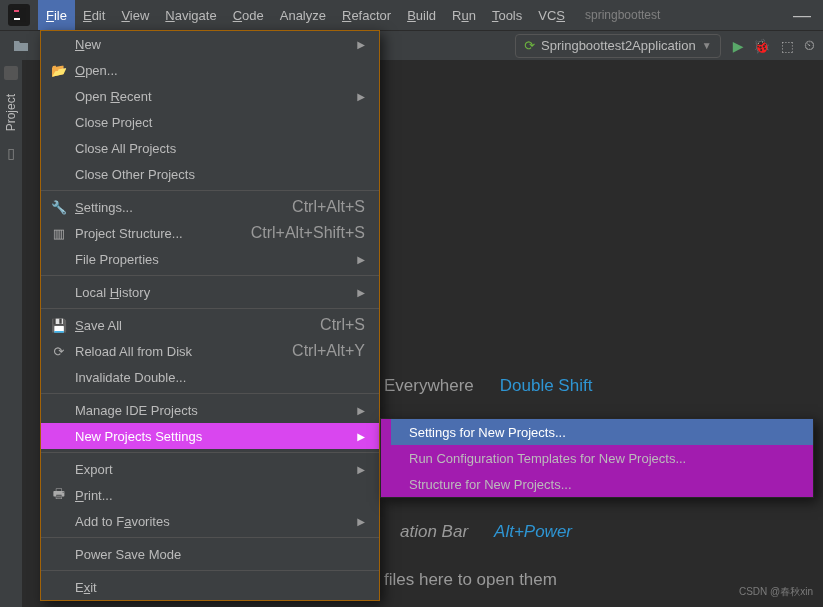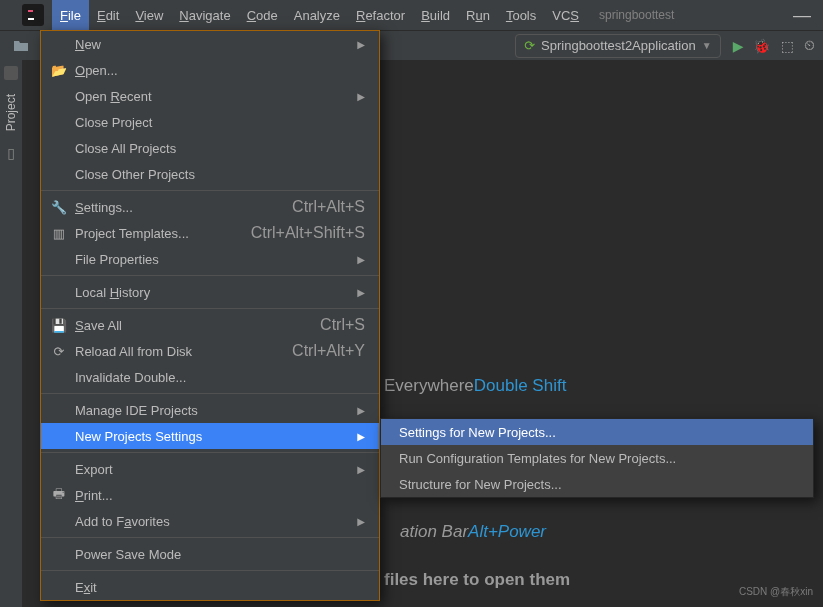--- a/index.html
+++ b/index.html
@@ -1,19 +1,19 @@
 <!DOCTYPE html>
 <html><head>
 <meta charset="utf-8">
 <style>
 * { margin: 0; padding: 0; box-sizing: border-box; font-family: "Segoe UI", Arial, sans-serif; }
 body { width: 823px; height: 607px; background: #2b2b2b; overflow: hidden; position: relative; color: #bbbbbb; font-size: 13px; }
 
 
-.menubar { height: 30px; background: #3c3f41; display: flex; align-items: center; padding-left: 22px; }
+.menubar { height: 30px; background: #3c3f41; display: flex; align-items: center; padding-left: 8px; }
 .app-icon { width: 22px; height: 22px; margin-right: 8px; background: #1b1b1b; border-radius: 3px; display: flex; align-items: center; justify-content: center; }
 .app-icon svg { width: 16px; height: 16px; }
 .menubar-item { padding: 0 8px; height: 30px; display: flex; align-items: center; cursor: pointer; }
 .menubar-item.active { background: #4b6eaf; color: #fff; }
 .menubar-item .u { text-decoration: underline; }
 .menubar-title { margin-left: 12px; color: #808080; font-size: 12px; }
 .menubar-min { margin-left: auto; margin-right: 12px; color: #bbb; font-size: 18px; }
 
 
 .toolbar { height: 30px; background: #3c3f41; border-top: 1px solid #2b2b2b; display: flex; align-items: center; padding: 0 8px; }
@@ -28,36 +28,36 @@
 
 
 .left-gutter { position: absolute; top: 60px; left: 0; width: 22px; bottom: 0; background: #3c3f41; display: flex; flex-direction: column; align-items: center; padding-top: 6px; gap: 8px; }
 .gutter-label { writing-mode: vertical-rl; transform: rotate(180deg); font-size: 12px; padding: 6px 0; }
 .gutter-sq { width: 14px; height: 14px; background: #555; border-radius: 2px; }
 .gutter-folder { color: #888; font-size: 14px; }
 
 
 .menu { position: absolute; top: 30px; left: 40px; width: 340px; background: #3c3f41; border: 1px solid #a16207; box-shadow: 4px 4px 12px rgba(0,0,0,0.6); z-index: 10; }
 .menu-item { height: 26px; display: flex; align-items: center; padding: 0 14px 0 34px; position: relative; }
-.menu-item.hover { background: #3b82f6; color: #fff; }
+.menu-item.hover { background: #d946ef; color: #fff; }
 .menu-item .u { text-decoration: underline; }
 .menu-icon { position: absolute; left: 10px; width: 16px; height: 16px; display: flex; align-items: center; justify-content: center; color: #aaa; }
 .menu-shortcut { margin-left: auto; color: #999; font-size: 16px; }
 .menu-arrow { margin-left: auto; font-size: 10px; color: #999; }
 .menu-item.hover .menu-arrow { color: #fff; }
 .menu-sep { height: 1px; background: #515151; margin: 3px 0; }
 
 
-.submenu { position: absolute; top: 418px; left: 380px; width: 434px; background: #404040; border: 1px solid #262626; box-shadow: 4px 4px 12px rgba(0,0,0,0.6); z-index: 11; }
+.submenu { position: absolute; top: 418px; left: 380px; width: 434px; background: #a21caf; border: 1px solid #262626; box-shadow: 4px 4px 12px rgba(0,0,0,0.6); z-index: 11; padding-left: 10px; }
 .submenu-item { height: 26px; display: flex; align-items: center; padding: 0 18px; }
 .submenu-item.hover { background: #4b6eaf; color: #ffffff; }
 
 
 .editor { position: absolute; top: 60px; left: 22px; right: 0; bottom: 0; background: #2b2b2b; }
-.ed-line { position: absolute; font-size: 17px; color: #999; display: flex; align-items: center; gap: 0; }
+.ed-line { position: absolute; font-size: 17px; color: #999; display: flex; align-items: center; gap: 26px; }
 .ed-line .blue { color: #2e95d3; }
 
 
 .wm { position: absolute; right: 10px; bottom: 8px; color: rgba(200,200,200,0.5); font-size: 10px; z-index: 50; }
 .wm-blur { position: absolute; right: 0; bottom: 0; width: 230px; height: 36px; background: #2b2b2b; z-index: 5; }
 </style>
 </head>
 <body>
 
 <div class="menubar">
@@ -132,21 +132,21 @@
 
 <div class="editor">
   <div class="ed-line" style="top:316px; left:362px;">
     <span>Everywhere</span>
     <span class="blue">Double Shift</span>
   </div>
   <div class="ed-line" style="top:462px; left:378px;font-style:italic;">
     <span>ation Bar</span>
     <span class="blue">Alt+Power</span>
   </div>
-  <div class="ed-line" style="top:510px; left:362px;font-weight:bold;">
+  <div class="ed-line" style="top:510px; left:362px;">
     <span>files here to open them</span>
   </div>
 </div>
 
 <div class="menu">
   <div class="menu-item">
       <span><span class="u">N</span>ew</span>
       <span class="menu-arrow">▶</span>
     </div>
   <div class="menu-item">
@@ -167,21 +167,21 @@
       <span>Close Other Projects</span>
     </div>
   <div class="menu-sep"></div>
   <div class="menu-item">
       <span class="menu-icon">🔧</span>
       <span><span class="u">S</span>ettings...</span>
       <span class="menu-shortcut">Ctrl+Alt+S</span>
     </div>
   <div class="menu-item">
       <span class="menu-icon">▥</span>
-      <span>Project Templates...</span>
+      <span>Project Structure...</span>
       <span class="menu-shortcut">Ctrl+Alt+Shift+S</span>
     </div>
   <div class="menu-item">
       <span>File Properties</span>
       <span class="menu-arrow">▶</span>
     </div>
   <div class="menu-sep"></div>
   <div class="menu-item">
       <span>Local <span class="u">H</span>istory</span>
       <span class="menu-arrow">▶</span>

